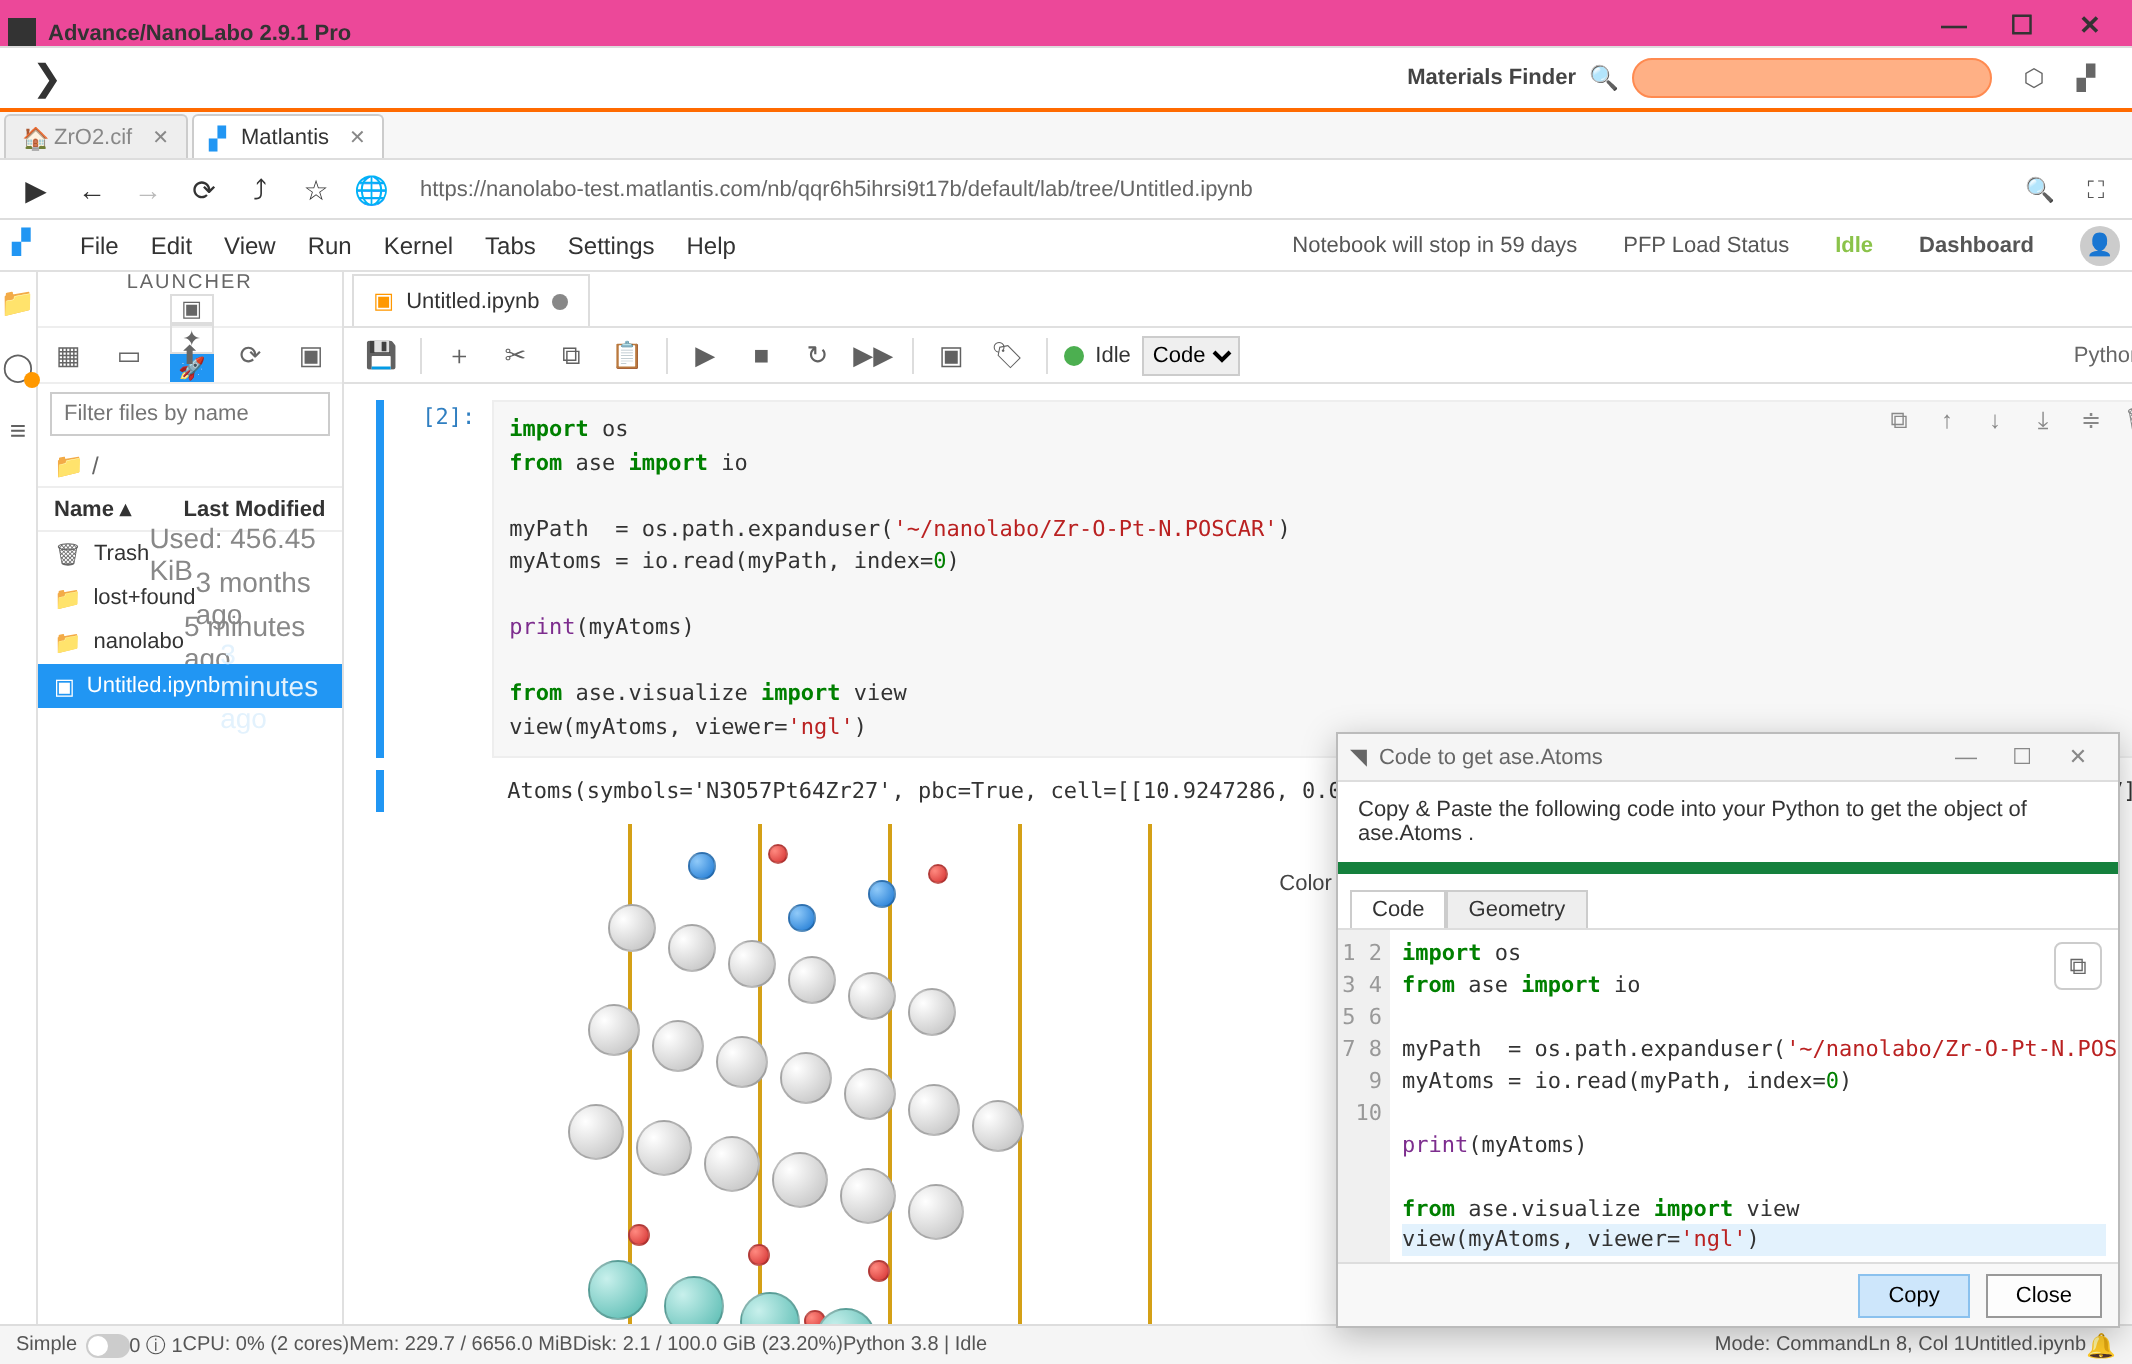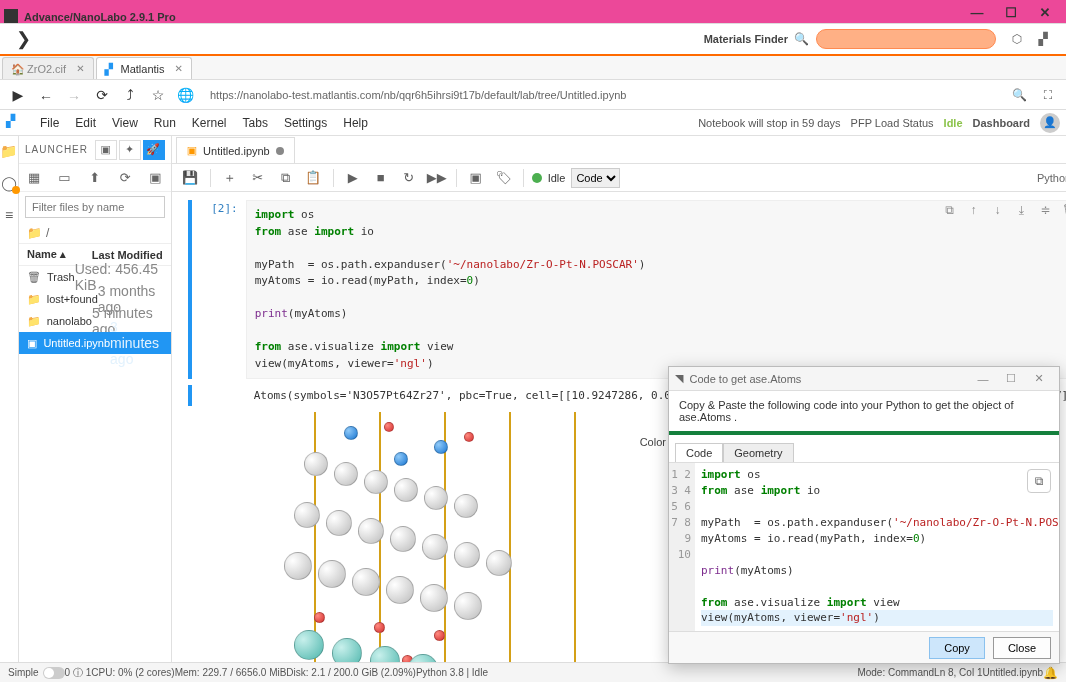--- a/index.html
+++ b/index.html
@@ -30,37 +30,37 @@
 
 .navrow { height: 30px; background: #fff; border-bottom: 1px solid #ddd; display: flex; align-items: center; padding: 0 8px; gap: 8px; }
 .navrow .nav-icon { width: 20px; height: 20px; display: flex; align-items: center; justify-content: center; color: #333; font-size: 14px; }
 .navrow .url { flex: 1; font-size: 11px; color: #666; padding-left: 6px; }
 .navrow .right-icon { width: 20px; height: 20px; display: flex; align-items:center; justify-content:center; color:#555;}
 
 
 .jmenu { height: 26px; background: #fff; border-bottom: 1px solid #e0e0e0; display: flex; align-items: center; padding: 0 6px; }
 .jmenu .logo { width: 18px; height: 18px; margin-right: 8px; display:inline-block;}
 .jmenu .menuitem { padding: 0 8px; font-size: 12px; color: #333; }
-.jmenu .right { margin-left: auto; display: flex; align-items: center; gap: 10px; font-size: 11px; color: #555; }
+.jmenu .right { margin-left: auto; display: flex; align-items: center; gap: 23px; font-size: 11px; color: #555; }
 .jmenu .idle { color: #8bc34a; font-weight: 600; }
 .jmenu .dash { font-weight: 600; }
 .jmenu .avatar { width: 20px; height: 20px; border-radius: 50%; background: #ccc; display:flex;align-items:center;justify-content:center;}
 
 
 .main { display: flex; height: 576px; }
 
 
 .leftrail { width: 24px; background: #fff; border-right: 1px solid #e0e0e0; display: flex; flex-direction: column; align-items: center; padding-top: 6px; gap: 14px; }
 .leftrail .rail-icon { width: 18px; height: 18px; color: #616161; display:flex; align-items:center; justify-content:center; font-size:14px;}
 .leftrail .badge { position: relative; }
 .leftrail .badge::after { content: ''; position: absolute; right: -2px; bottom: -2px; width: 8px; height: 8px; background: #ff9800; border-radius: 50%; }
 
 
 .filebrowser { width: 196px; background: #fff; border-right: 1px solid #e0e0e0; display: flex; flex-direction: column; }
-.fb-header { height: 28px; display: flex; align-items: center; padding: 0 6px; border-bottom: 1px solid #eee; }
+.fb-header { height: 28px; display: flex; align-items: center; padding: 0 6px; border-bottom: 1px solid #eee; flex-direction: column; }
 .fb-header .lbl { font-size: 10px; letter-spacing: 1px; color: #666; flex: 1; }
 .fb-header .hbtn { width: 22px; height: 20px; border: 1px solid #ddd; margin-left: 2px; display: flex; align-items:center; justify-content:center; font-size:11px; color:#666;}
 .fb-header .hbtn.active { background: #2196f3; color: #fff; border-color:#2196f3; }
 .fb-toolbar { height: 28px; display: flex; align-items: center; justify-content: space-around; border-bottom: 1px solid #eee; }
 .fb-toolbar .tbtn { width: 20px; height: 20px; color: #666; display:flex;align-items:center;justify-content:center;font-size:13px;}
 .fb-filter { padding: 4px 6px; }
 .fb-filter input { width: 100%; height: 22px; border: 1px solid #ccc; padding: 0 6px; font-size: 11px; }
 .fb-crumb { height: 22px; display: flex; align-items: center; padding: 0 8px; font-size: 12px; color: #666; border-bottom:1px solid #eee;}
 .fb-crumb .folder-icon{margin-right:4px;}
 .fb-cols { height: 22px; display: flex; align-items: center; padding: 0 8px; font-size: 11px; font-weight: 600; border-bottom: 1px solid #eee; }
@@ -115,21 +115,21 @@
 .atom.gray { background: radial-gradient(circle at 30% 30%, #fff, #bbb); }
 .atom.teal { background: radial-gradient(circle at 30% 30%, #c8f0ec, #4db6ac); }
 .atom.red { background: radial-gradient(circle at 30% 30%, #ff8a80, #d32f2f); }
 .atom.blue { background: radial-gradient(circle at 30% 30%, #90caf9, #1976d2); }
 
 
 .modal { position: absolute; right: 6px; bottom: 18px; width: 392px; height: 298px; background: #fff; border: 1px solid #bbb; box-shadow: 0 4px 16px rgba(0,0,0,0.25); display: flex; flex-direction: column; z-index: 10; }
 .modal-title { height: 24px; background: #f5f5f5; border-bottom: 1px solid #ddd; display: flex; align-items: center; padding: 0 6px; font-size: 11px; color: #666; }
 .modal-title .t { flex: 1; }
 .modal-title .wbtn { width: 28px; text-align: center; color: #888; font-size:11px;}
-.modal-msg { padding: 8px 10px; font-size: 11px; color: #333; border-bottom:4px solid #15803d;}
+.modal-msg { padding: 8px 10px; font-size: 11px; color: #333; border-bottom:6px solid #15803d;}
 .modal-tabs { height: 24px; display: flex; align-items: flex-end; padding: 0 6px; border-bottom: 1px solid #ddd; margin-top:4px;}
 .modal-tab { padding: 3px 10px; border: 1px solid #ccc; font-size: 11px; background: #eee; border-bottom:none;}
 .modal-tab.active { background: #fff; }
 .modal-code { flex: 1; display: flex; font-family: monospace; font-size: 11px; overflow: hidden; position:relative;}
 .modal-gutter { width: 26px; background: #f0f0f0; color: #999; text-align: right; padding: 4px 4px 0 0; line-height: 1.45; }
 .modal-src { flex: 1; padding: 4px 6px; white-space: pre; line-height: 1.45; overflow:hidden;}
 .modal-src .hl { background: #e3f2fd; display:inline-block; width:100%;}
 .modal-copybtn{position:absolute; right:8px; top:6px; width:24px;height:24px;border:1px solid #ccc;border-radius:4px;background:#fff;display:flex;align-items:center;justify-content:center;font-size:12px;color:#666;}
 .modal-footer { height: 32px; border-top: 1px solid #ddd; display: flex; align-items: center; justify-content: flex-end; padding: 0 8px; gap: 8px; background:#f8f8f8;}
 .modal-footer button { height: 22px; padding: 0 14px; font-size: 11px; border: 1px solid #999; background: #fdfdfd; }
@@ -432,20 +432,20 @@
 </div>
 
 <div class="statusbar">
   <span class="seg">
     <span>Simple</span>
       <span class="toggle"></span>
   </span>
   <span class="seg">0   ⓘ 1</span>
   <span class="seg">CPU:    0%  (2 cores)</span>
   <span class="seg">Mem: 229.7 / 6656.0 MiB</span>
-  <span class="seg">Disk: 2.1 / 200.0 GiB  (2.09%)</span>
+  <span class="seg">Disk: 2.1 / 100.0 GiB  (23.20%)</span>
   <span class="seg">Python 3.8 | Idle</span>
   <span class="spacer"></span>
   <span class="seg">Mode: Command</span>
   <span class="seg">Ln 8, Col 1</span>
   <span class="seg">Untitled.ipynb</span>
   <span class="bell">🔔</span>
 </div>
 
 </body></html>

